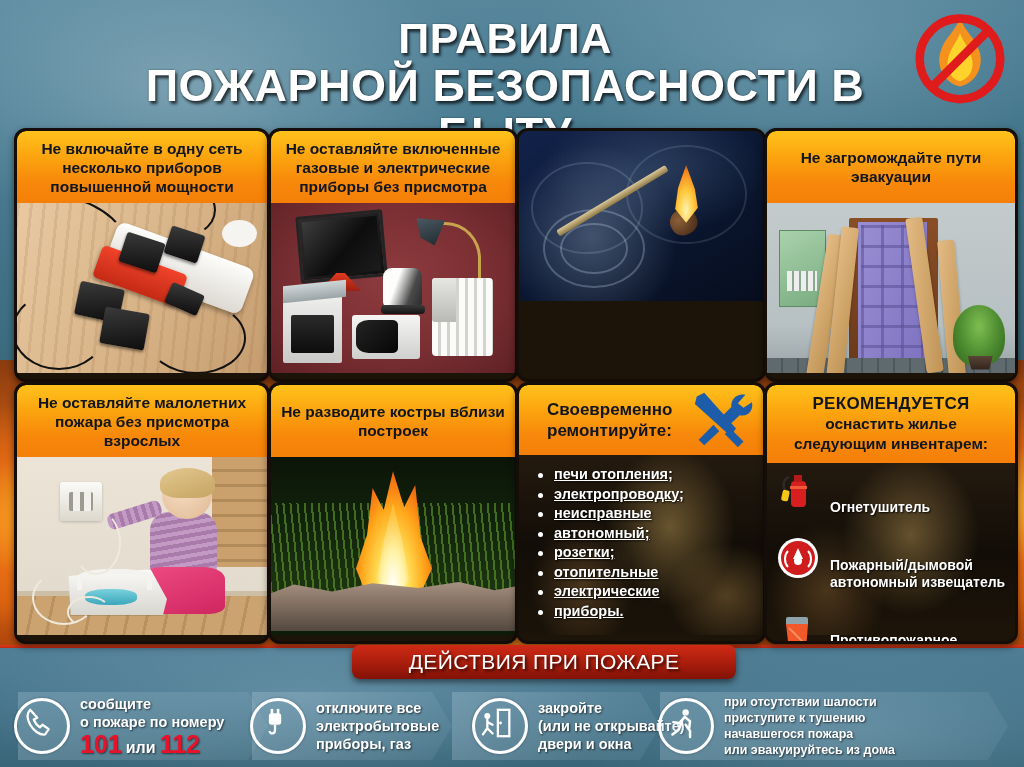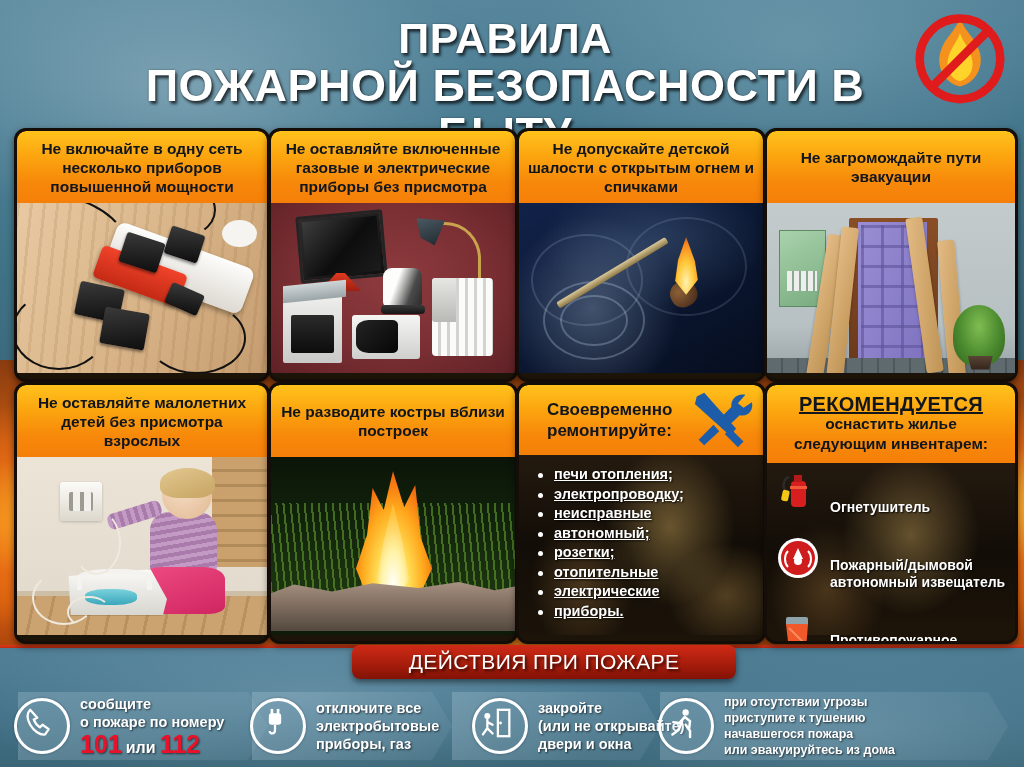--- a/index.html
+++ b/index.html
@@ -199,21 +199,21 @@
       radial-gradient(ellipse 80px 70px at 85% 78%, rgba(190,150,80,.35), rgba(190,150,80,0) 74%),
       linear-gradient(180deg,#241a0f 0%,#120d07 50%,#1b1309 100%);}
   .rl{list-style:none;margin:0;padding:10px 8px 0 16px;}
   .rl li{position:relative;color:#fff;font-weight:bold;font-size:14.5px;line-height:19.5px;
     padding-left:19px;text-shadow:1px 1px 2px rgba(0,0,0,.9);text-decoration:underline;}
   .rl li:before{content:"";position:absolute;left:3px;top:8px;width:5px;height:5px;
     border-radius:50%;background:#fff;}
 
   
   .c4.r2 .hd{height:78px;font-size:15.5px;line-height:20px;}
-  .c4.r2 .hd .big{font-size:20px;letter-spacing:.3px;text-decoration:underline;}
+  .c4.r2 .hd .big{font-size:17px;letter-spacing:.3px;}
   .invbg{position:relative;width:100%;height:172px;
     background:
       radial-gradient(ellipse 95px 110px at 58% 42%, rgba(210,172,96,.42), rgba(210,172,96,0) 72%),
       radial-gradient(ellipse 80px 90px at 24% 74%, rgba(155,112,58,.38), rgba(155,112,58,0) 74%),
       linear-gradient(180deg,#241a0f 0%,#120d07 52%,#1d1409 100%);}
   .inv-row{position:relative;display:flex;align-items:center;gap:9px;padding:4px 6px 4px 8px;}
   .inv-ico{flex:0 0 46px;height:46px;position:relative;}
   .inv-txt{color:#fff;font-weight:bold;font-size:14px;line-height:17.5px;
     text-shadow:1px 1px 2px rgba(0,0,0,.95);margin-top:32px;}
 
@@ -299,23 +299,20 @@
       <div class="kettle"></div>
         <div class="kettle-b"></div>
       <div class="micro"></div>
         <div class="micro-win"></div>
       <div class="rad"></div>
         <div class="rad-panel"></div>
     </div>
   </div>
 
   <div class="card r1 c3">
-    <div class="hd">
-      <span>Не допускайте детской шалости с открытым огнем и спичками</span>
-    </div>
     <div class="pic">
       <div class="mt-bg"></div>
       <div class="smoke" style="left:10%;top:46%;width:40%;height:44%"></div>
       <div class="smoke" style="left:17%;top:54%;width:26%;height:28%"></div>
       <div class="smoke" style="left:5%;top:18%;width:44%;height:52%;border-color:rgba(200,222,245,.16)"></div>
       <div class="smoke" style="left:44%;top:8%;width:48%;height:56%;border-color:rgba(200,222,245,.14)"></div>
       <div class="match-stick"></div>
       <div class="match-head"></div>
       <div class="flame"></div>
     </div>
@@ -337,21 +334,21 @@
       <div class="plank" style="left:27%;top:14%;width:7%;height:90%;transform:rotate(6deg)"></div>
       <div class="plank" style="left:60%;top:8%;width:7%;height:92%;transform:rotate(-8deg)"></div>
       <div class="plank" style="left:71%;top:22%;width:7%;height:80%;transform:rotate(-5deg)"></div>
       <div class="bush"></div>
         <div class="pot"></div>
     </div>
   </div>
 
   <div class="card r2 c1">
     <div class="hd" style="height:72px">
-      <span>Не оставляйте малолетних детей без присмотра взрослых</span>
+      <span>Не оставляйте малолетних пожара без присмотра взрослых</span>
     </div>
     <div class="pic" style="height:178px">
       <div class="ch-bg"></div>
       <div class="stair"></div>
       <div class="ch-base"></div>
         <div class="ch-floor"></div>
       <div class="socket"></div>
       <div class="baby-body"></div>
         <div class="baby-arm"></div>
       <div class="baby-legs"></div>
@@ -521,20 +518,20 @@
 
   <div class="fchev" style="left:660px;width:348px"></div>
   <div class="fitem" style="left:658px;width:354px">
     <div class="fico">
       <svg viewBox="0 0 50 50" width="44" height="44" style="position:absolute;left:0;top:0">
         <circle cx="28" cy="13" r="3.6" fill="#fff"></circle>
         <path d="M27 18 L21 25 L14 24 M27 18 L33 23 L32 31 M24 23 L20 33 L13 38 M28 27 L33 34 L33 41" stroke="#fff" stroke-width="2.8" fill="none" stroke-linecap="round" stroke-linejoin="round"></path>
       </svg>
     </div>
     <div class="ftxt small">
-      <div>при отсутствии угрозы</div>
+      <div>при отсутствии шалости</div>
       <div>приступите к тушению</div>
       <div>начавшегося пожара</div>
       <div>или эвакуируйтесь из дома</div>
     </div>
   </div>
 
 </div>
 
 </body></html>

